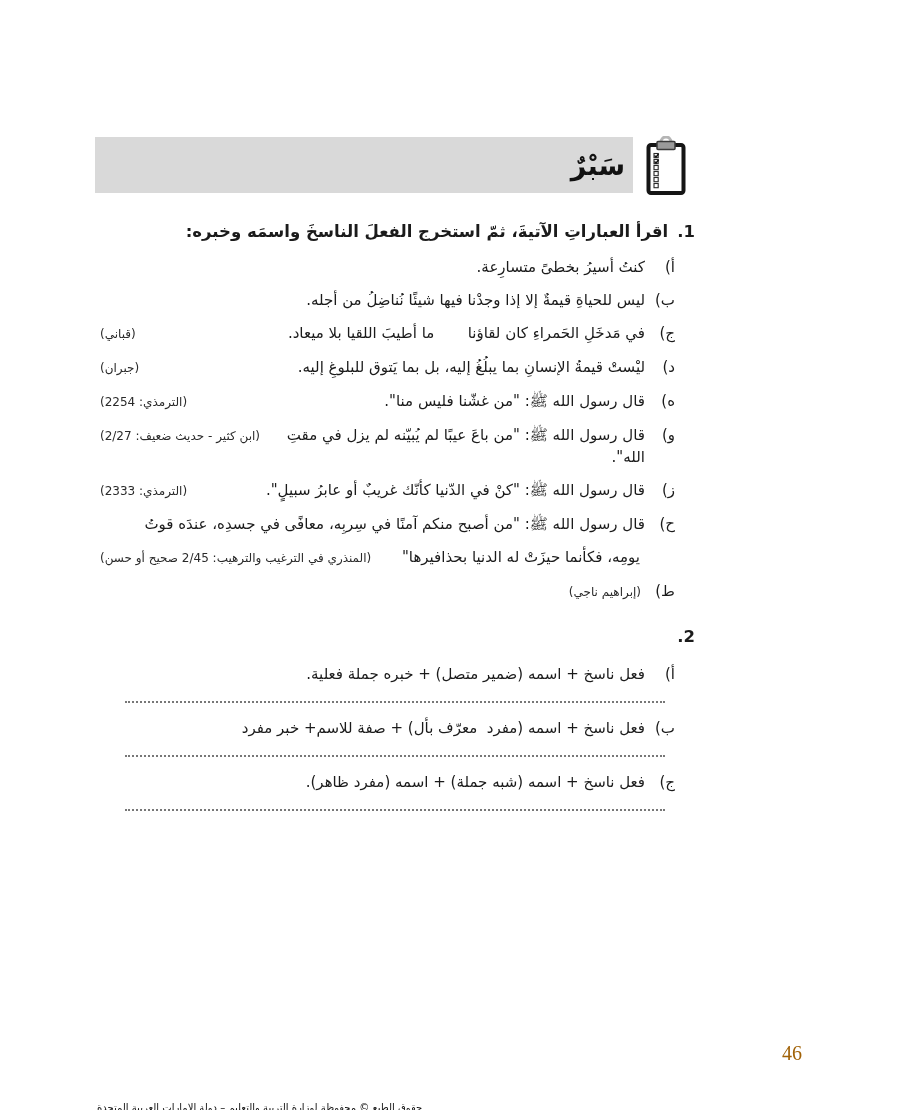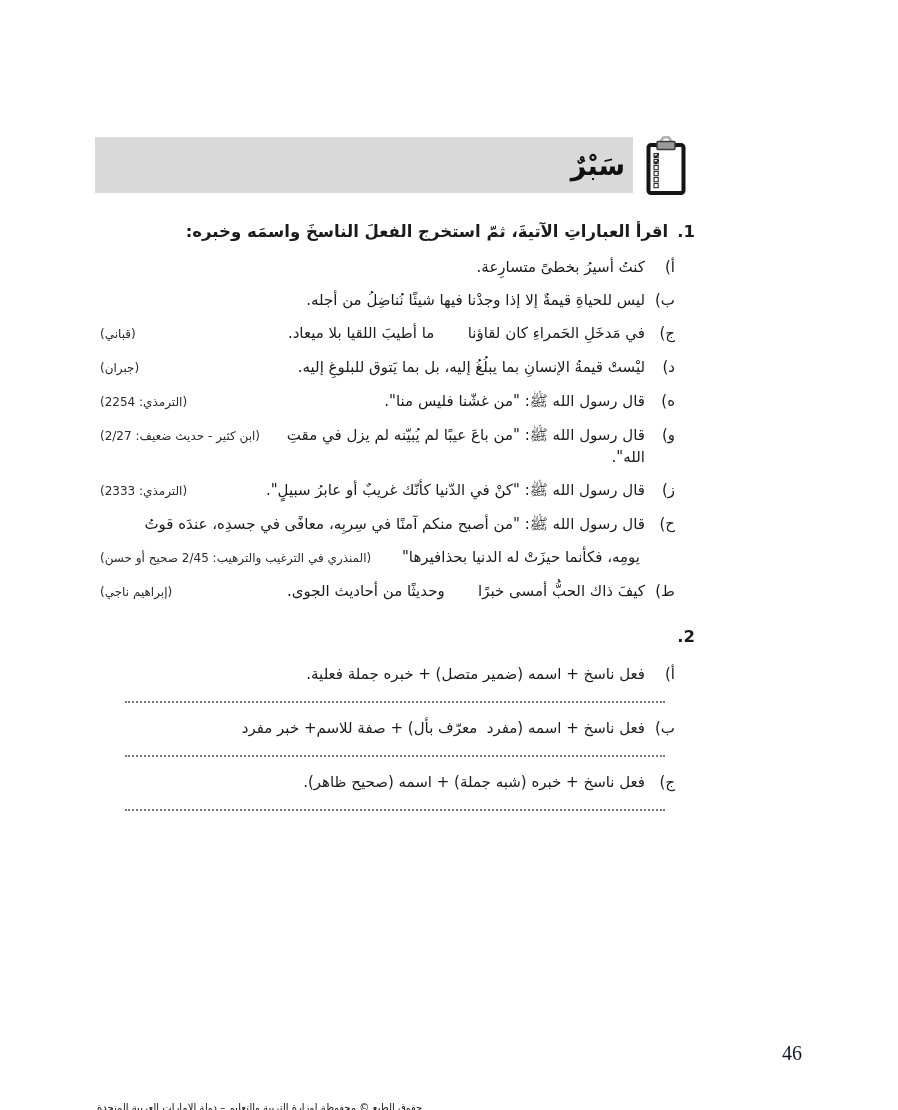--- a/index.html
+++ b/index.html
@@ -93,21 +93,21 @@
     direction: rtl;
     font-size: 10px;
     color: #111;
     white-space: nowrap;
   }
   .page-number {
     position: absolute;
     left: 782px; top: 1042px;
     font-family: "Liberation Serif", serif;
     font-size: 20px;
-    color: #0f172a;
+    color: #a16207;
   }
 </style>
 </head>
 <body>
 
 <div class="page">
 
   <div class="band">
     <div class="band-title">سَبْرٌ</div>
   </div>
@@ -184,21 +184,20 @@
         <span class="item-letter">ح)</span>
         <span class="item-text">قال رسول الله ﷺ: "من أصبح منكم آمنًا في سِربِه، معافًى في جسدِه، عندَه قوتُ</span>
       </div>
       <div class="item-row cont">
         <span class="item-text">يومِه، فكأنما حيزَتْ له الدنيا بحذافيرها"</span>
         <span class="item-attr">(المنذري في الترغيب والترهيب: 2/45 صحيح أو حسن)</span>
       </div>
 
       <div class="item-row">
         <span class="item-letter">ط)</span>
-        <span class="item-text">كيفَ ذاك الحبُّ أمسى خبرًا       وحديثًا من أحاديث الجوى.</span>
         <span class="item-attr">(إبراهيم ناجي)</span>
       </div>
 
     </div>
 
     <div class="ex2">
       <div class="ex-header">
         <span class="ex-number">2.</span>
       </div>
 
@@ -209,21 +208,21 @@
       <div class="dotted"></div>
 
       <div class="item-row">
         <span class="item-letter">ب)</span>
         <span class="item-text">فعل ناسخ + اسمه (مفرد  معرّف بأل) + صفة للاسم+ خبر مفرد</span>
       </div>
       <div class="dotted"></div>
 
       <div class="item-row">
         <span class="item-letter">ج)</span>
-        <span class="item-text">فعل ناسخ + خبره (شبه جملة) + اسمه (صحيح ظاهر).</span>
+        <span class="item-text">فعل ناسخ + اسمه (شبه جملة) + اسمه (مفرد ظاهر).</span>
       </div>
       <div class="dotted"></div>
     </div>
 
   </div>
 
   <div class="footer-copy">حقوق الطبع © محفوظة لوزارة التربية والتعليم – دولة الإمارات العربية المتحدة</div>
   <div class="page-number">46</div>
 
 </div>

